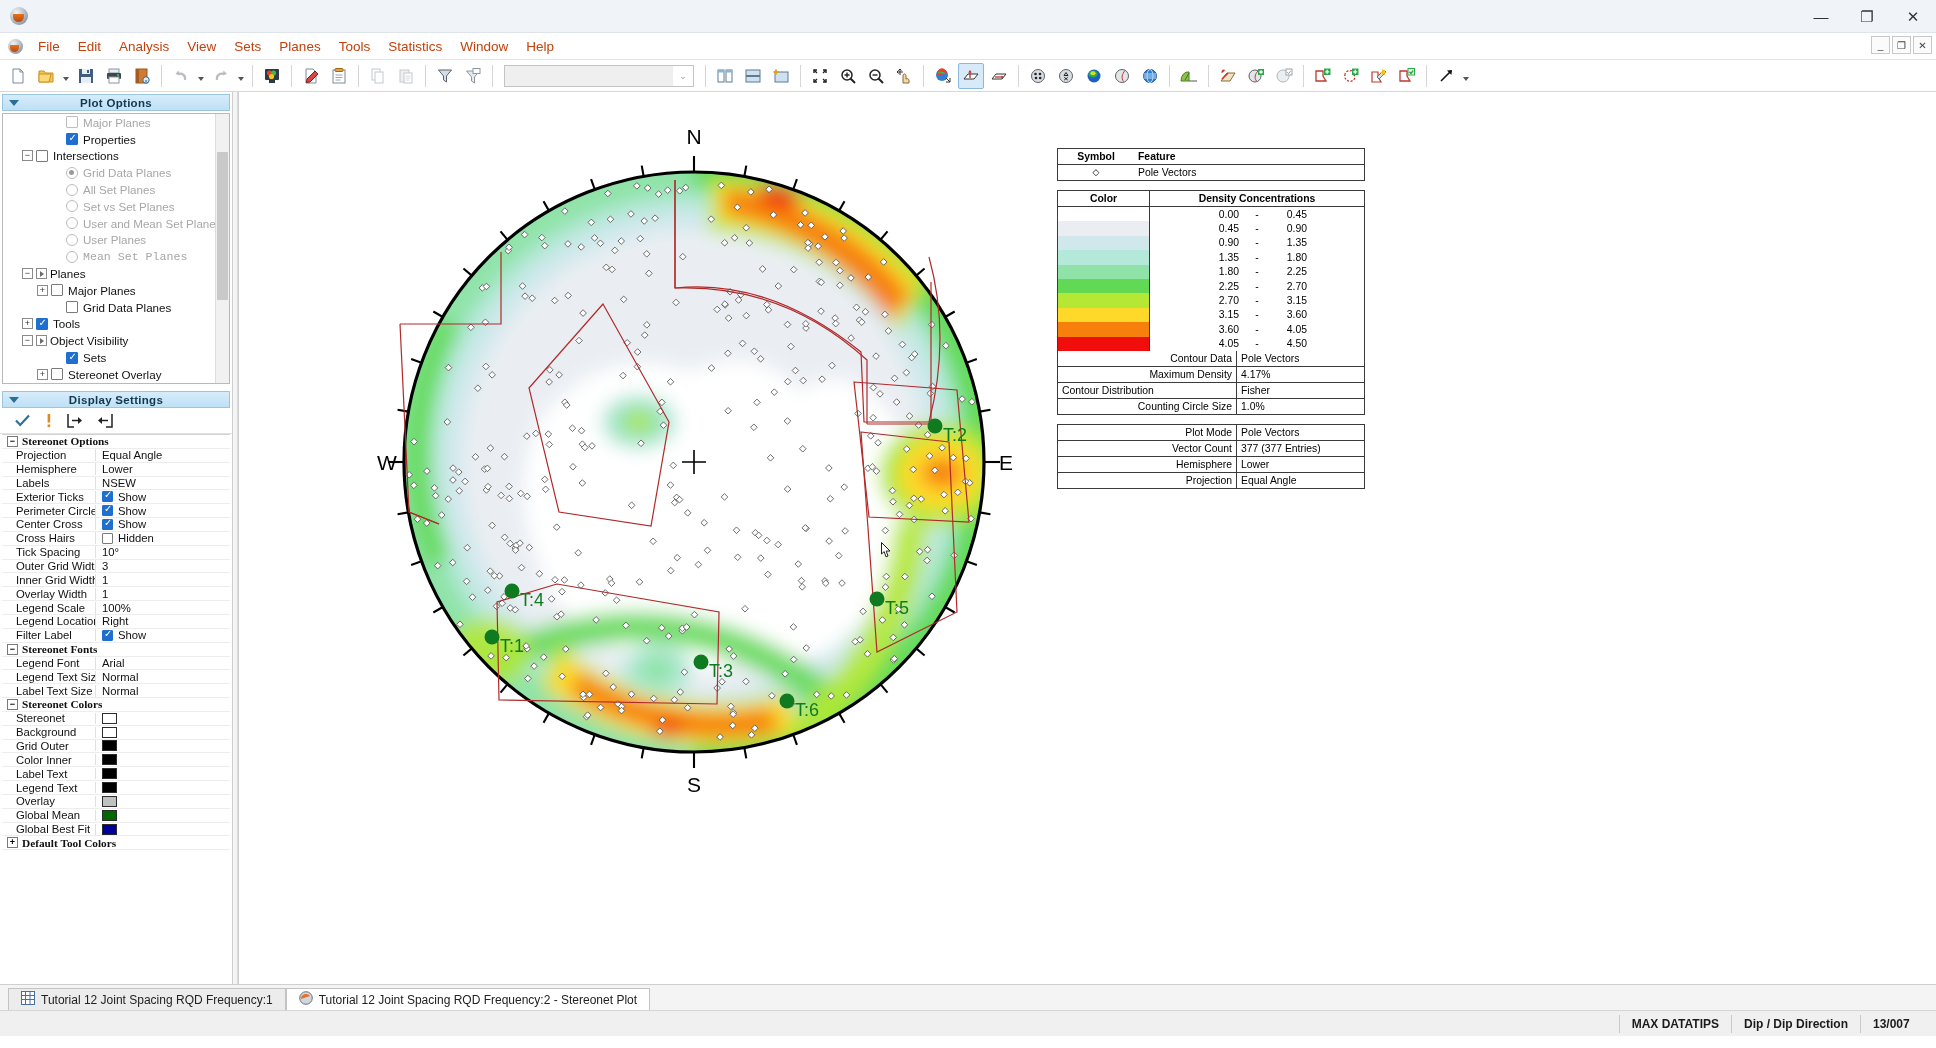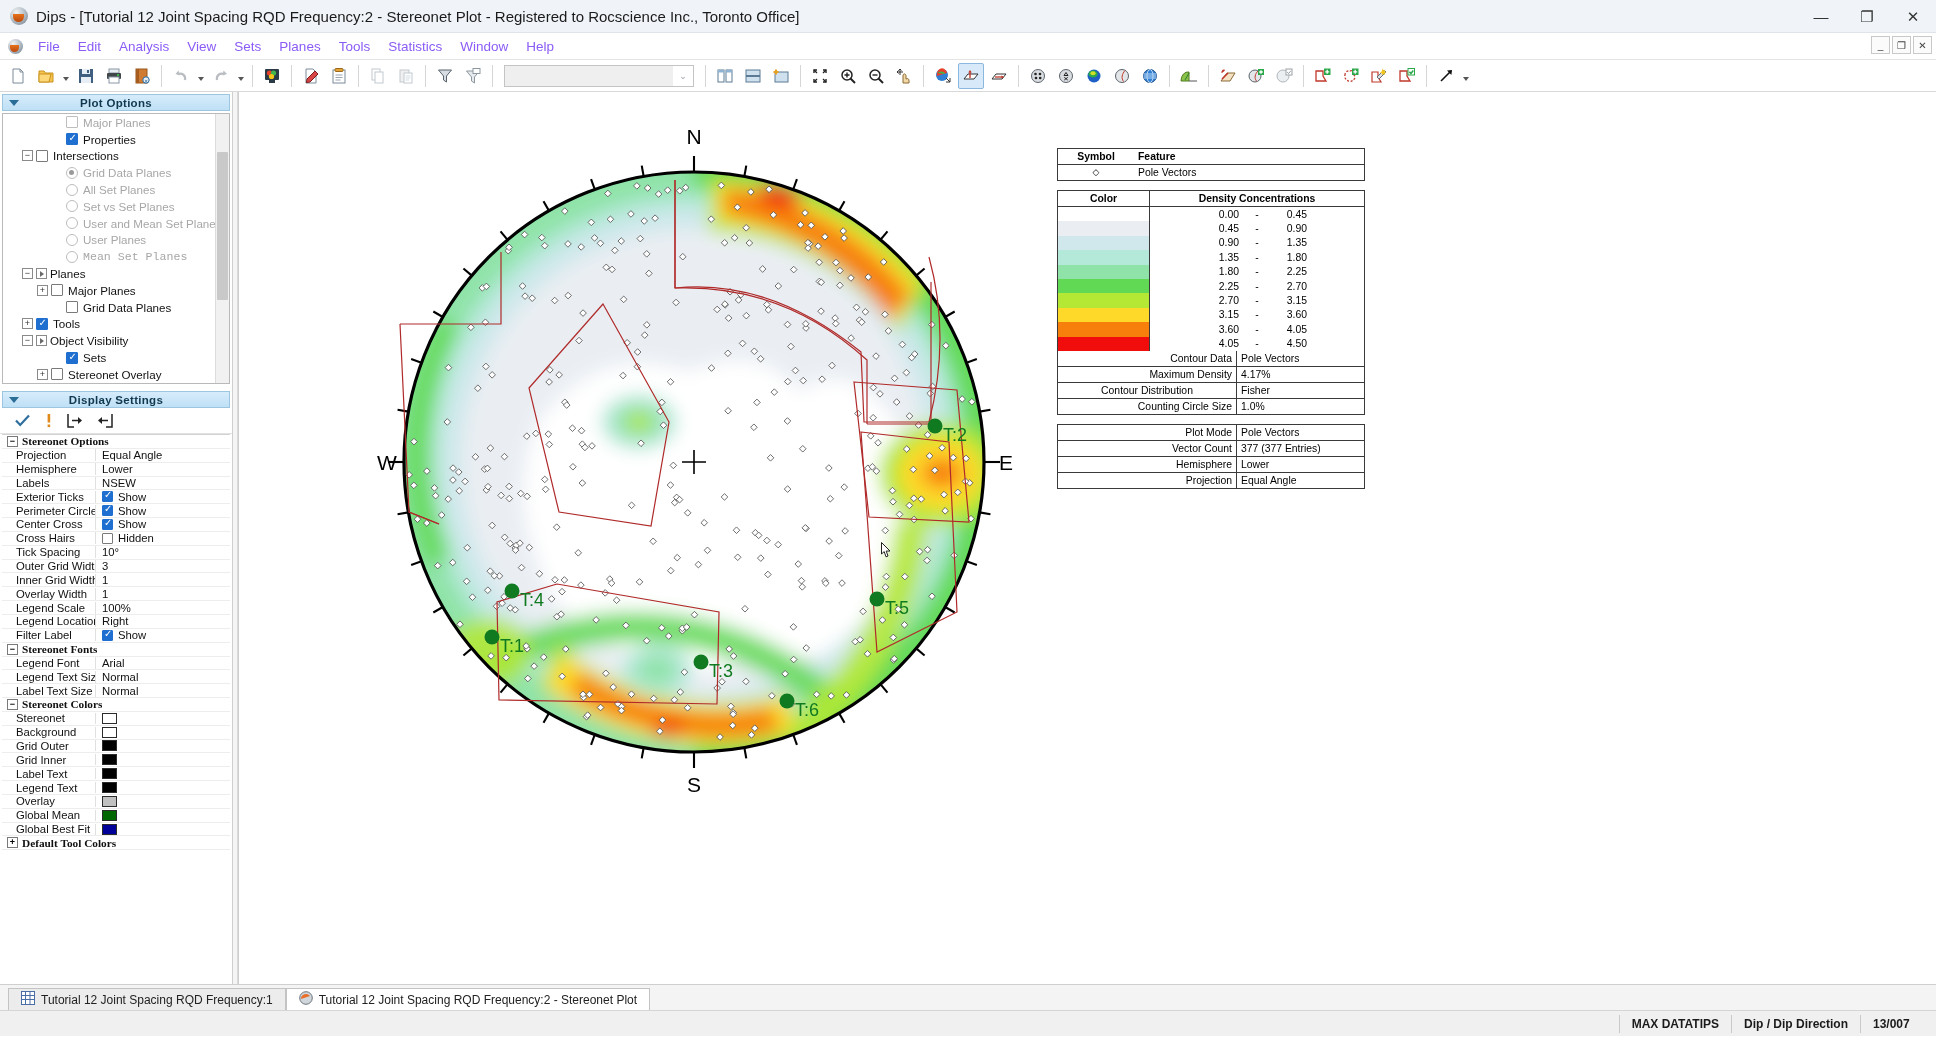--- a/index.html
+++ b/index.html
@@ -37,21 +37,21 @@
   }
   #menu-doc-icon{
     width:15px;height:15px;margin-left:8px;margin-right:6px;border-radius:50%;
     background:radial-gradient(circle at 35% 30%, #f2f2f2 0%, #b9c3cc 45%, #6d7a85 100%);
     position:relative;
   }
   #menu-doc-icon::after{
     content:""; position:absolute; left:2px; top:6px; width:9px; height:7px;
     background:linear-gradient(180deg,#e8711a,#b94a10); border-radius:0 0 5px 5px;
   }
-  .menu-item { padding:4px 9px; font-size:13.5px; color:#8b5cf6; cursor:default; }
+  .menu-item { padding:4px 9px; font-size:13.5px; color:#c2410c; cursor:default; }
   .mdibtns { position:absolute; right:4px; top:3px; display:flex; gap:2px; }
   .mdibtn { width:19px; height:18px; border:1px solid #c9c9c9; background:#fbfbfb;
             display:flex; align-items:center; justify-content:center; font-size:10px; color:#444; }
 
   
   #toolbar {
     height:32px; background:#fff; display:flex; align-items:center;
     border-bottom:1px solid #d8d8d8; padding-left:4px; gap:0px;
   }
   .tb { width:26px; height:26px; display:flex; align-items:center; justify-content:center;
@@ -151,21 +151,20 @@
   #statusbar{ height:26px; background:#f0f0f0; border-top:1px solid #d5d5d5; display:flex; align-items:center;
               justify-content:flex-end; font-size:12px; font-weight:bold; color:#1b1b1b; }
   .sbcell{ padding:0 12px; border-left:1px solid #c9c9c9; height:18px; display:flex; align-items:center;}
   #cursor{ position:absolute; left:642px; top:450px; width:11px; height:16px; }
 </style>
 </head>
 <body>
 
 <div id="titlebar">
   <div id="app-icon"></div>
-  <div id="title-text">Dips - [Tutorial 12 Joint Spacing RQD Frequency:2 - Stereonet Plot - Registered to Rocscience Inc., Toronto Office]</div>
   <div class="wbtns">
     <div class="wbtn">—</div>
     <div class="wbtn">❐</div>
     <div class="wbtn close">✕</div>
   </div>
 </div>
 
 <div id="menubar">
   <div id="menu-doc-icon"></div>
   <div id="menu-items" style="display:flex">
@@ -732,21 +731,21 @@
             <span class="swatch" style="background:#ffffff"></span>
           </span>
         </div>
         <div class="pgrow">
           <span class="pgname">Grid Outer</span>
           <span class="pgval">
             <span class="swatch" style="background:#000000"></span>
           </span>
         </div>
         <div class="pgrow">
-          <span class="pgname">Grid Inner</span>
+          <span class="pgname">Color Inner</span>
           <span class="pgval">
             <span class="swatch" style="background:#000000"></span>
           </span>
         </div>
         <div class="pgrow">
           <span class="pgname">Label Text</span>
           <span class="pgval">
             <span class="swatch" style="background:#000000"></span>
           </span>
         </div>
@@ -1408,21 +1407,21 @@
         <div id="contour-info">
             <div class="lrow">
               <div class="lcell bold" style="width:178px;text-align:right">Contour Data</div>
               <div class="lcell ldiv" style="flex:1">Pole Vectors</div>
             </div>
             <div class="lrow">
               <div class="lcell bold" style="width:178px;text-align:right">Maximum Density</div>
               <div class="lcell ldiv" style="flex:1">4.17%</div>
             </div>
             <div class="lrow">
-              <div class="lcell bold" style="width:178px;text-align:center">Contour Distribution</div>
+              <div class="lcell bold" style="width:178px;text-align:left">Contour Distribution</div>
               <div class="lcell ldiv" style="flex:1">Fisher</div>
             </div>
             <div class="lrow">
               <div class="lcell bold" style="width:178px;text-align:right">Counting Circle Size</div>
               <div class="lcell ldiv" style="flex:1">1.0%</div>
             </div>
           </div>
       </div>
 
       <div class="ltbl" id="plot-table">

